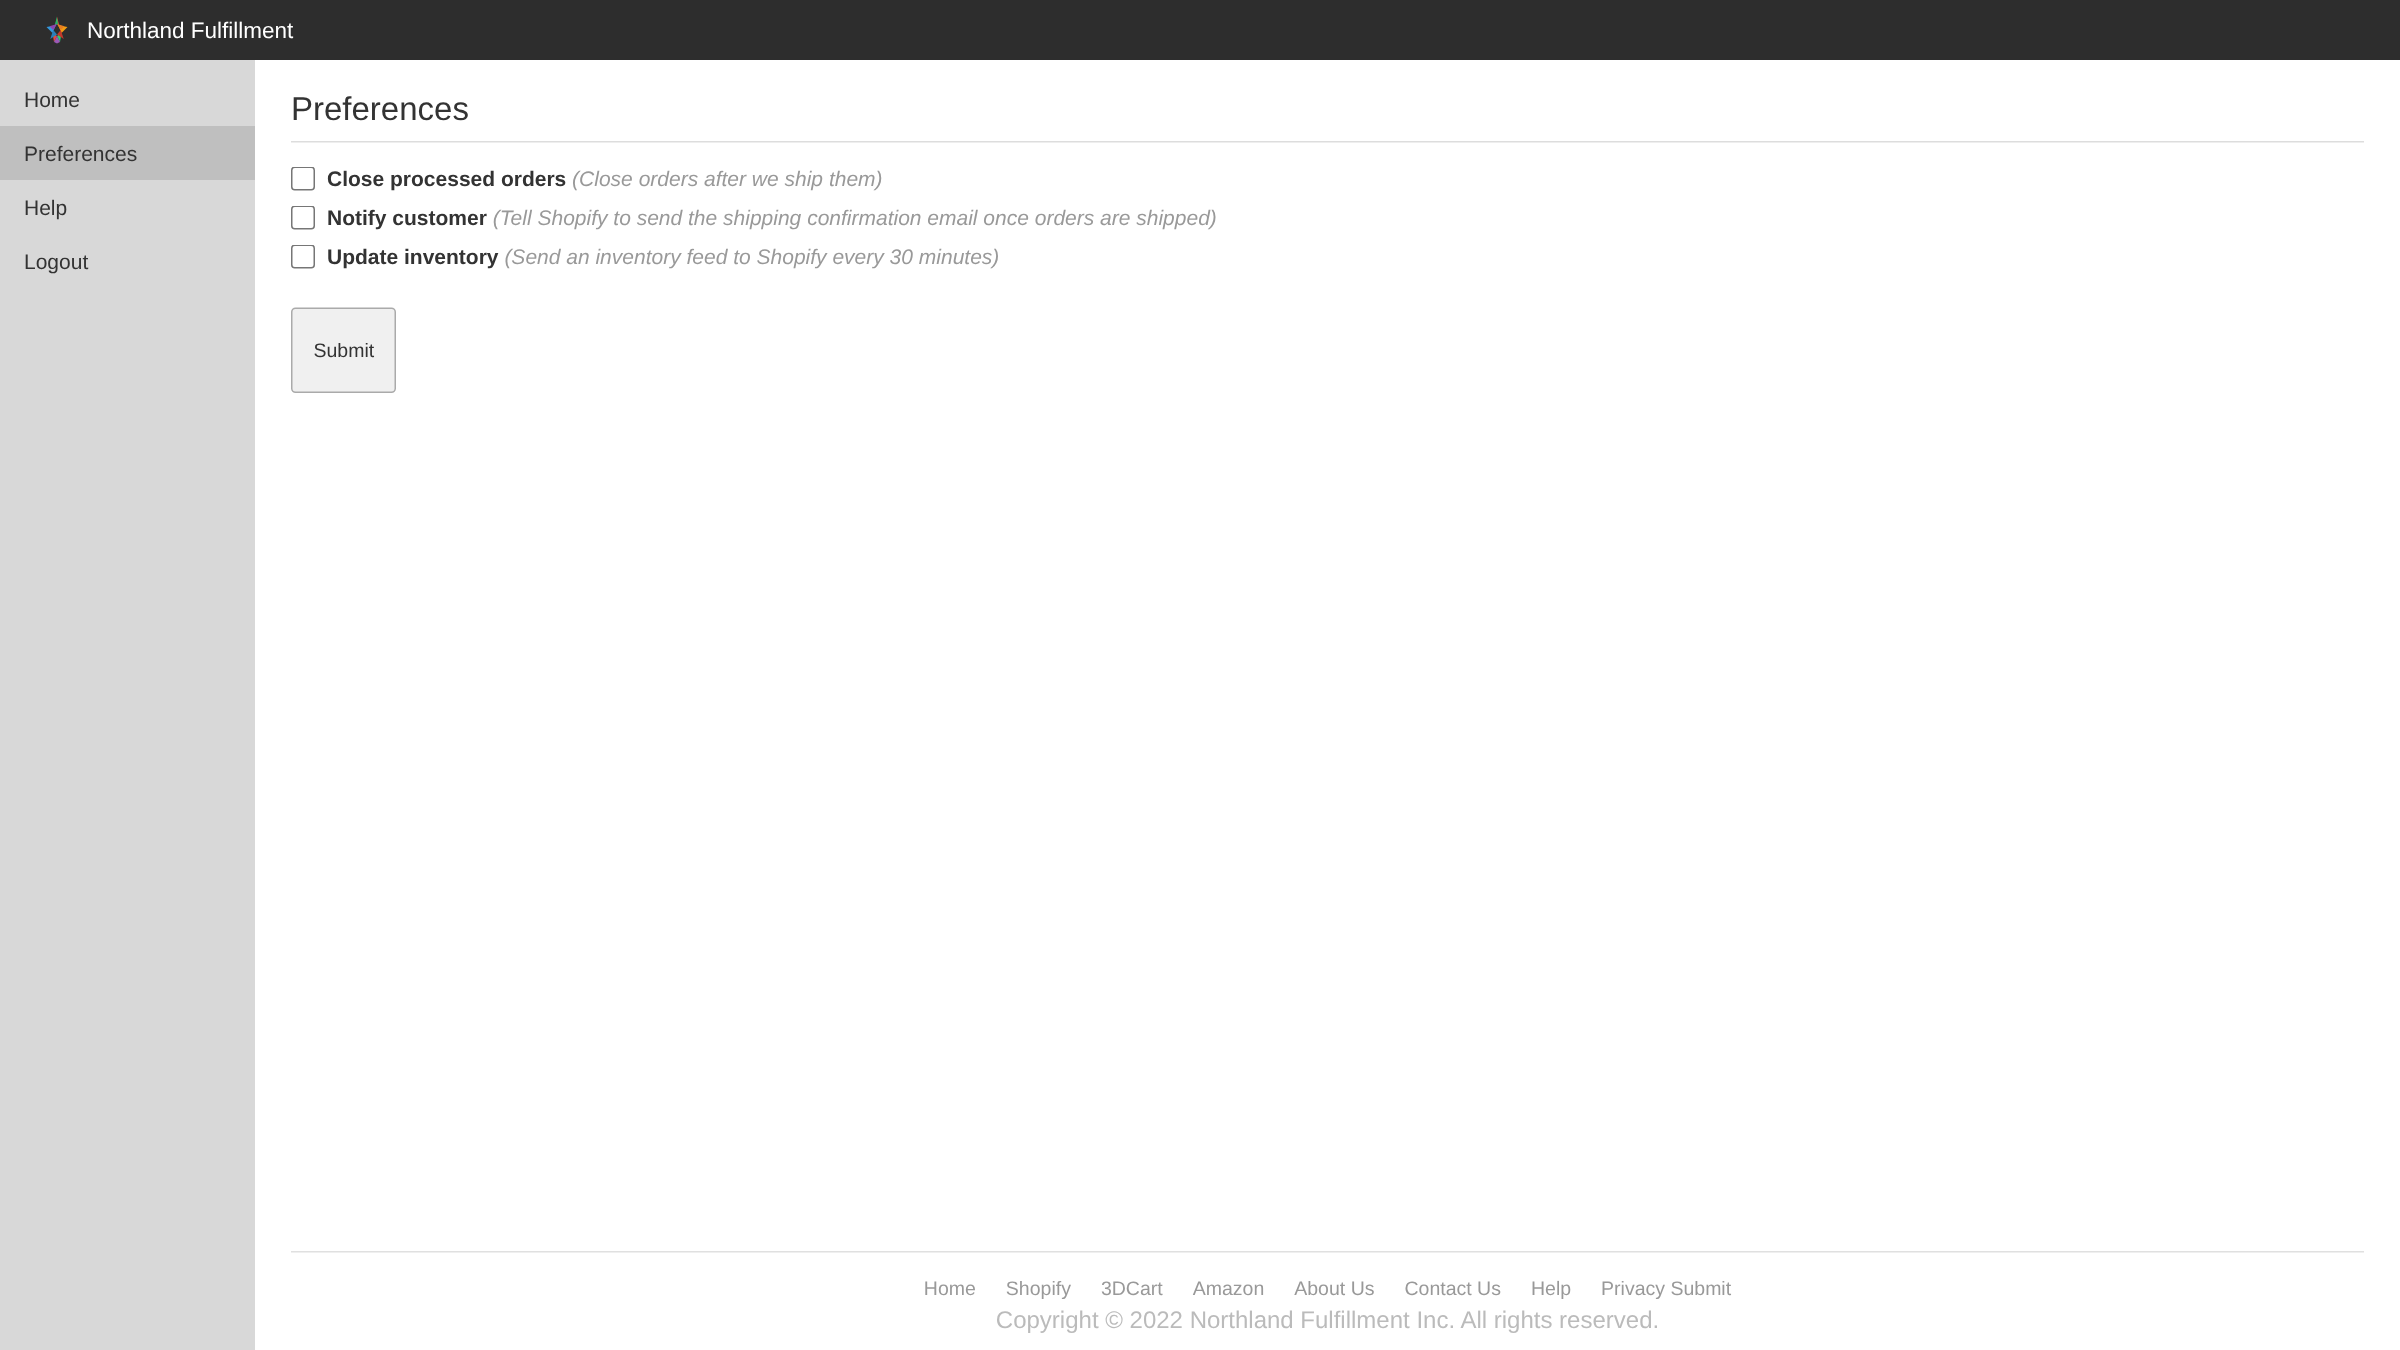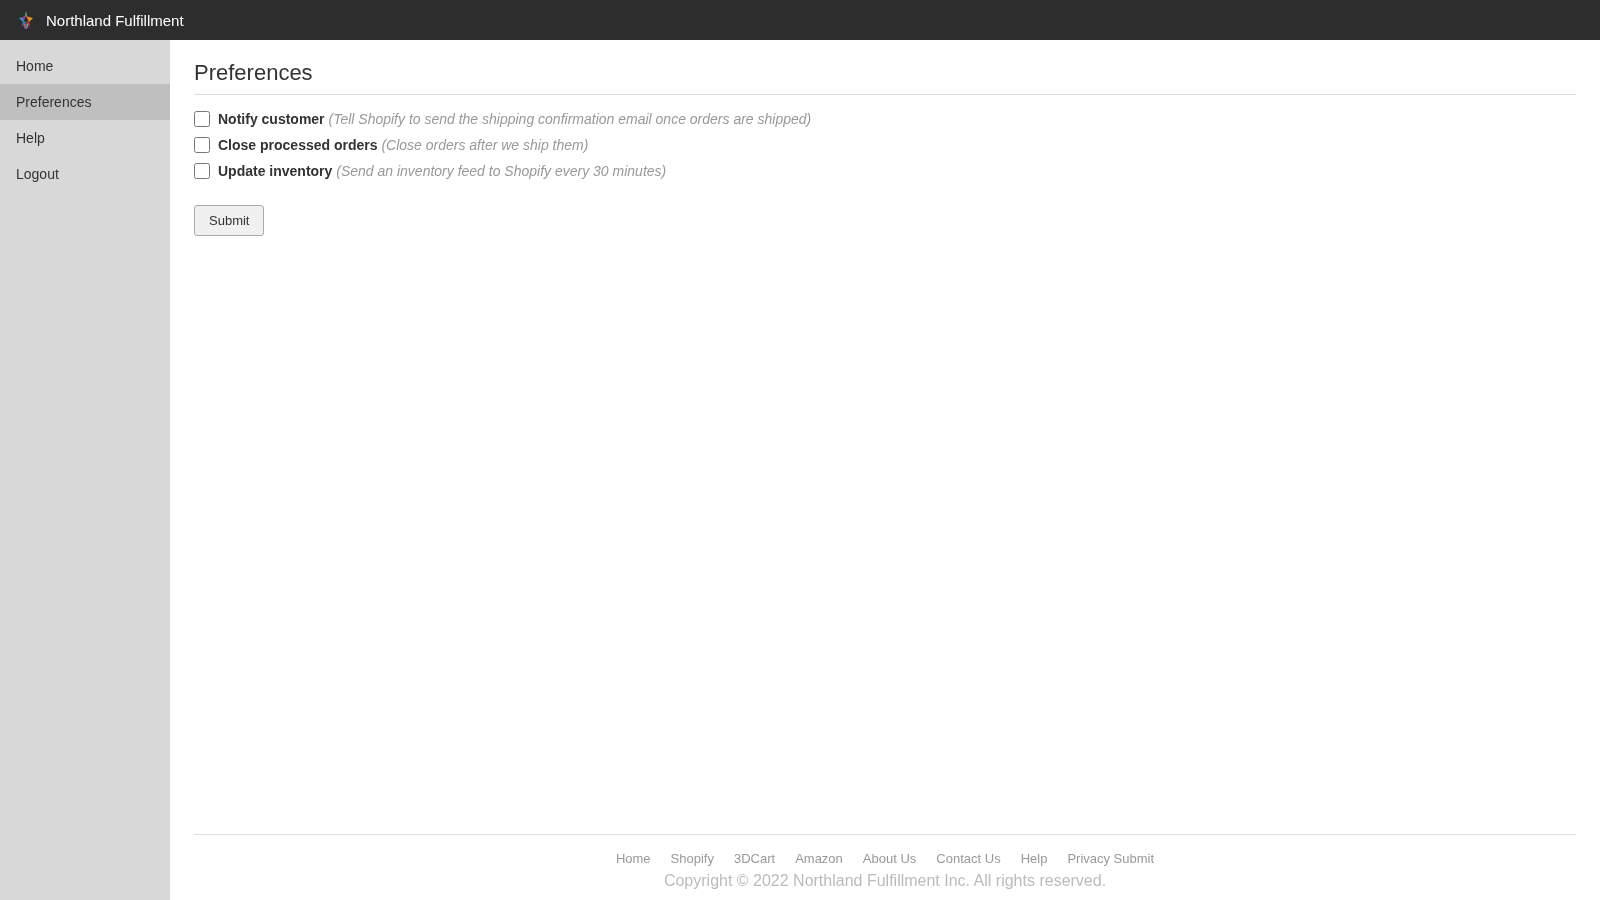--- a/index.html
+++ b/index.html
@@ -5,21 +5,21 @@
     * { margin: 0; padding: 0; box-sizing: border-box; }
     body { font-family: Arial, sans-serif; font-size: 14px; display: flex; flex-direction: column; height: 100vh; background: #fff; }
 
     
     #topbar {
       background: #2d2d2d;
       color: #fff;
       height: 40px;
       display: flex;
       align-items: center;
-      padding: 0 14px;
+      padding: 0 26px;
       flex-shrink: 0;
     }
     #topbar .logo-icon {
       width: 24px;
       height: 24px;
       margin-right: 8px;
       flex-shrink: 0;
     }
     #topbar .app-title {
       font-size: 15px;
@@ -99,21 +99,21 @@
       color: #333;
     }
     .checkbox-label-light {
       font-weight: normal;
       color: #999;
       font-style: italic;
     }
 
     .submit-btn {
       margin-top: 16px;
-      padding: 7px 14px;
+      padding: 20px 14px;
       background: #f0f0f0;
       border: 1px solid #aaa;
       border-radius: 3px;
       cursor: pointer;
       font-size: 13px;
       color: #333;
     }
 
     
     #footer {
@@ -175,25 +175,25 @@
       <a href="#" class="sidebar-item">Logout</a>
     </nav>
 
   <div id="content">
     <div id="main">
       <h1 class="page-title">Preferences</h1>
       <div class="form-section">
 
       <div class="checkbox-row">
             <input type="checkbox" style="">
-            <span><span class="checkbox-label-bold">Notify customer </span><span class="checkbox-label-light">(Tell Shopify to send the shipping confirmation email once orders are shipped)</span></span>
+            <span><span class="checkbox-label-bold">Close processed orders </span><span class="checkbox-label-light">(Close orders after we ship them)</span></span>
           </div>
           <div class="checkbox-row">
             <input type="checkbox" style="">
-            <span><span class="checkbox-label-bold">Close processed orders </span><span class="checkbox-label-light">(Close orders after we ship them)</span></span>
+            <span><span class="checkbox-label-bold">Notify customer </span><span class="checkbox-label-light">(Tell Shopify to send the shipping confirmation email once orders are shipped)</span></span>
           </div>
           <div class="checkbox-row">
             <input type="checkbox" style="">
             <span><span class="checkbox-label-bold">Update inventory </span><span class="checkbox-label-light">(Send an inventory feed to Shopify every 30 minutes)</span></span>
           </div>
         </div>
       <button class="submit-btn">Submit</button>
     </div>
 
     <div id="footer">

